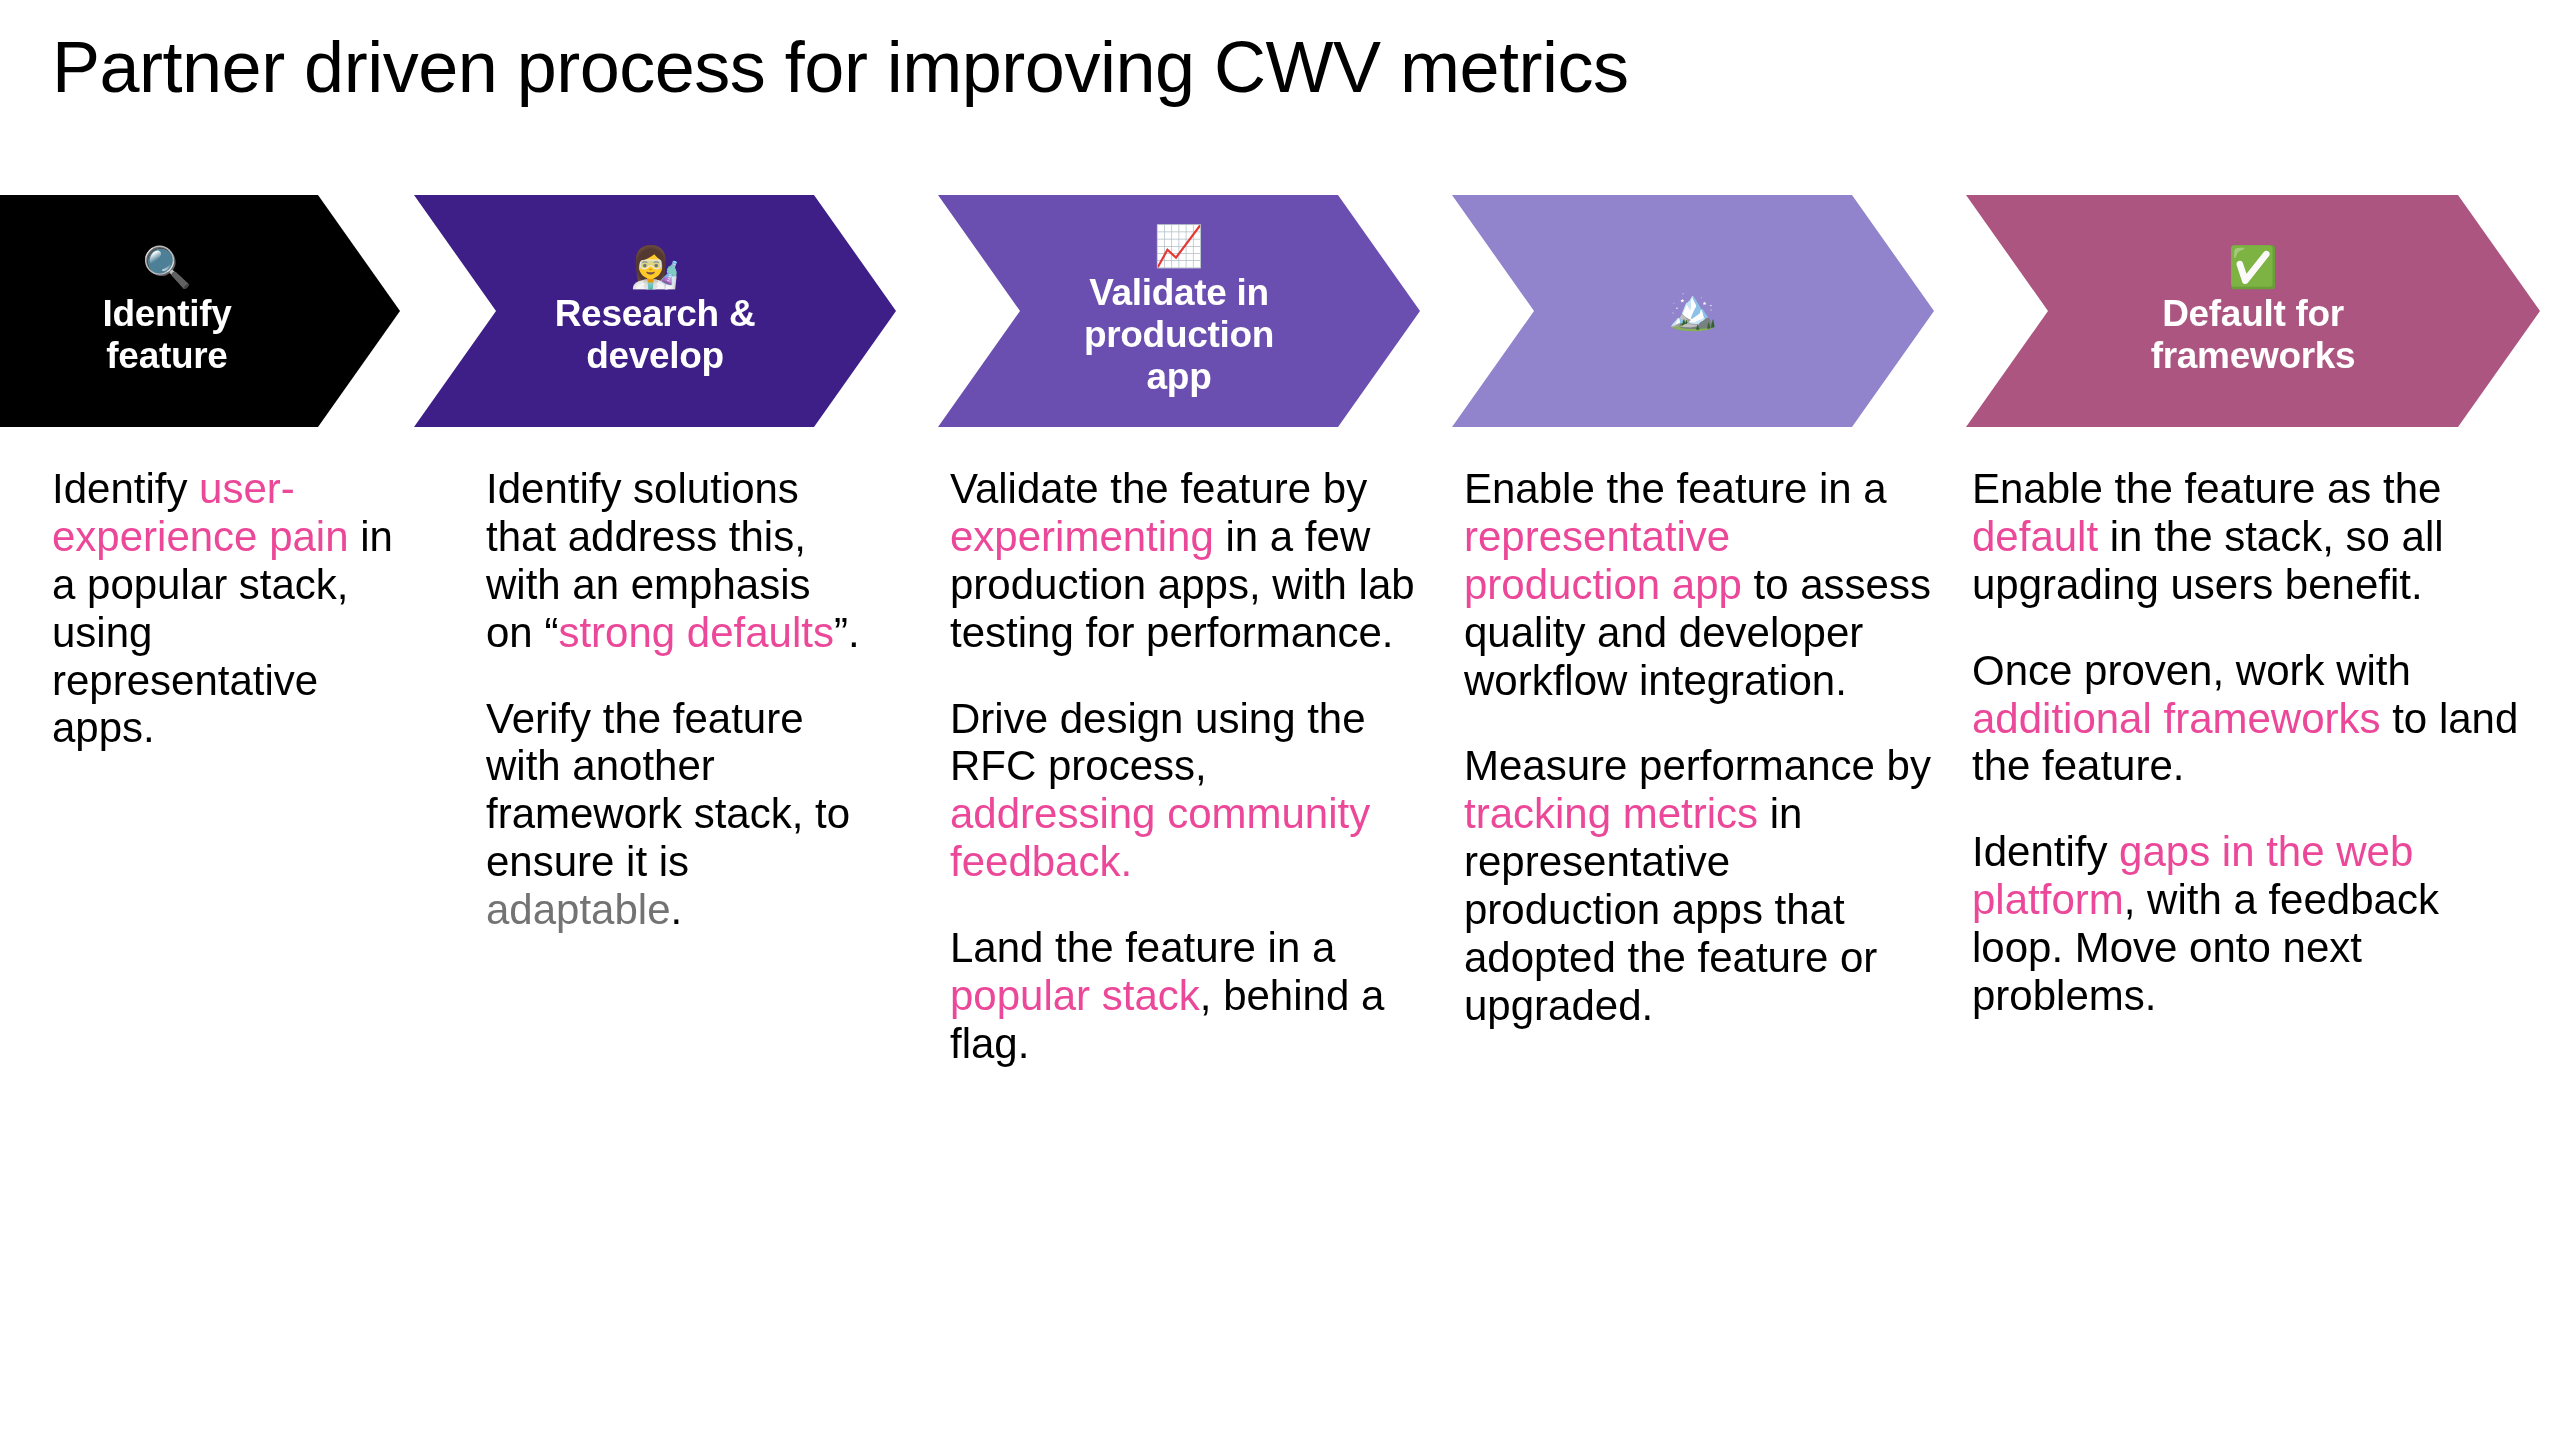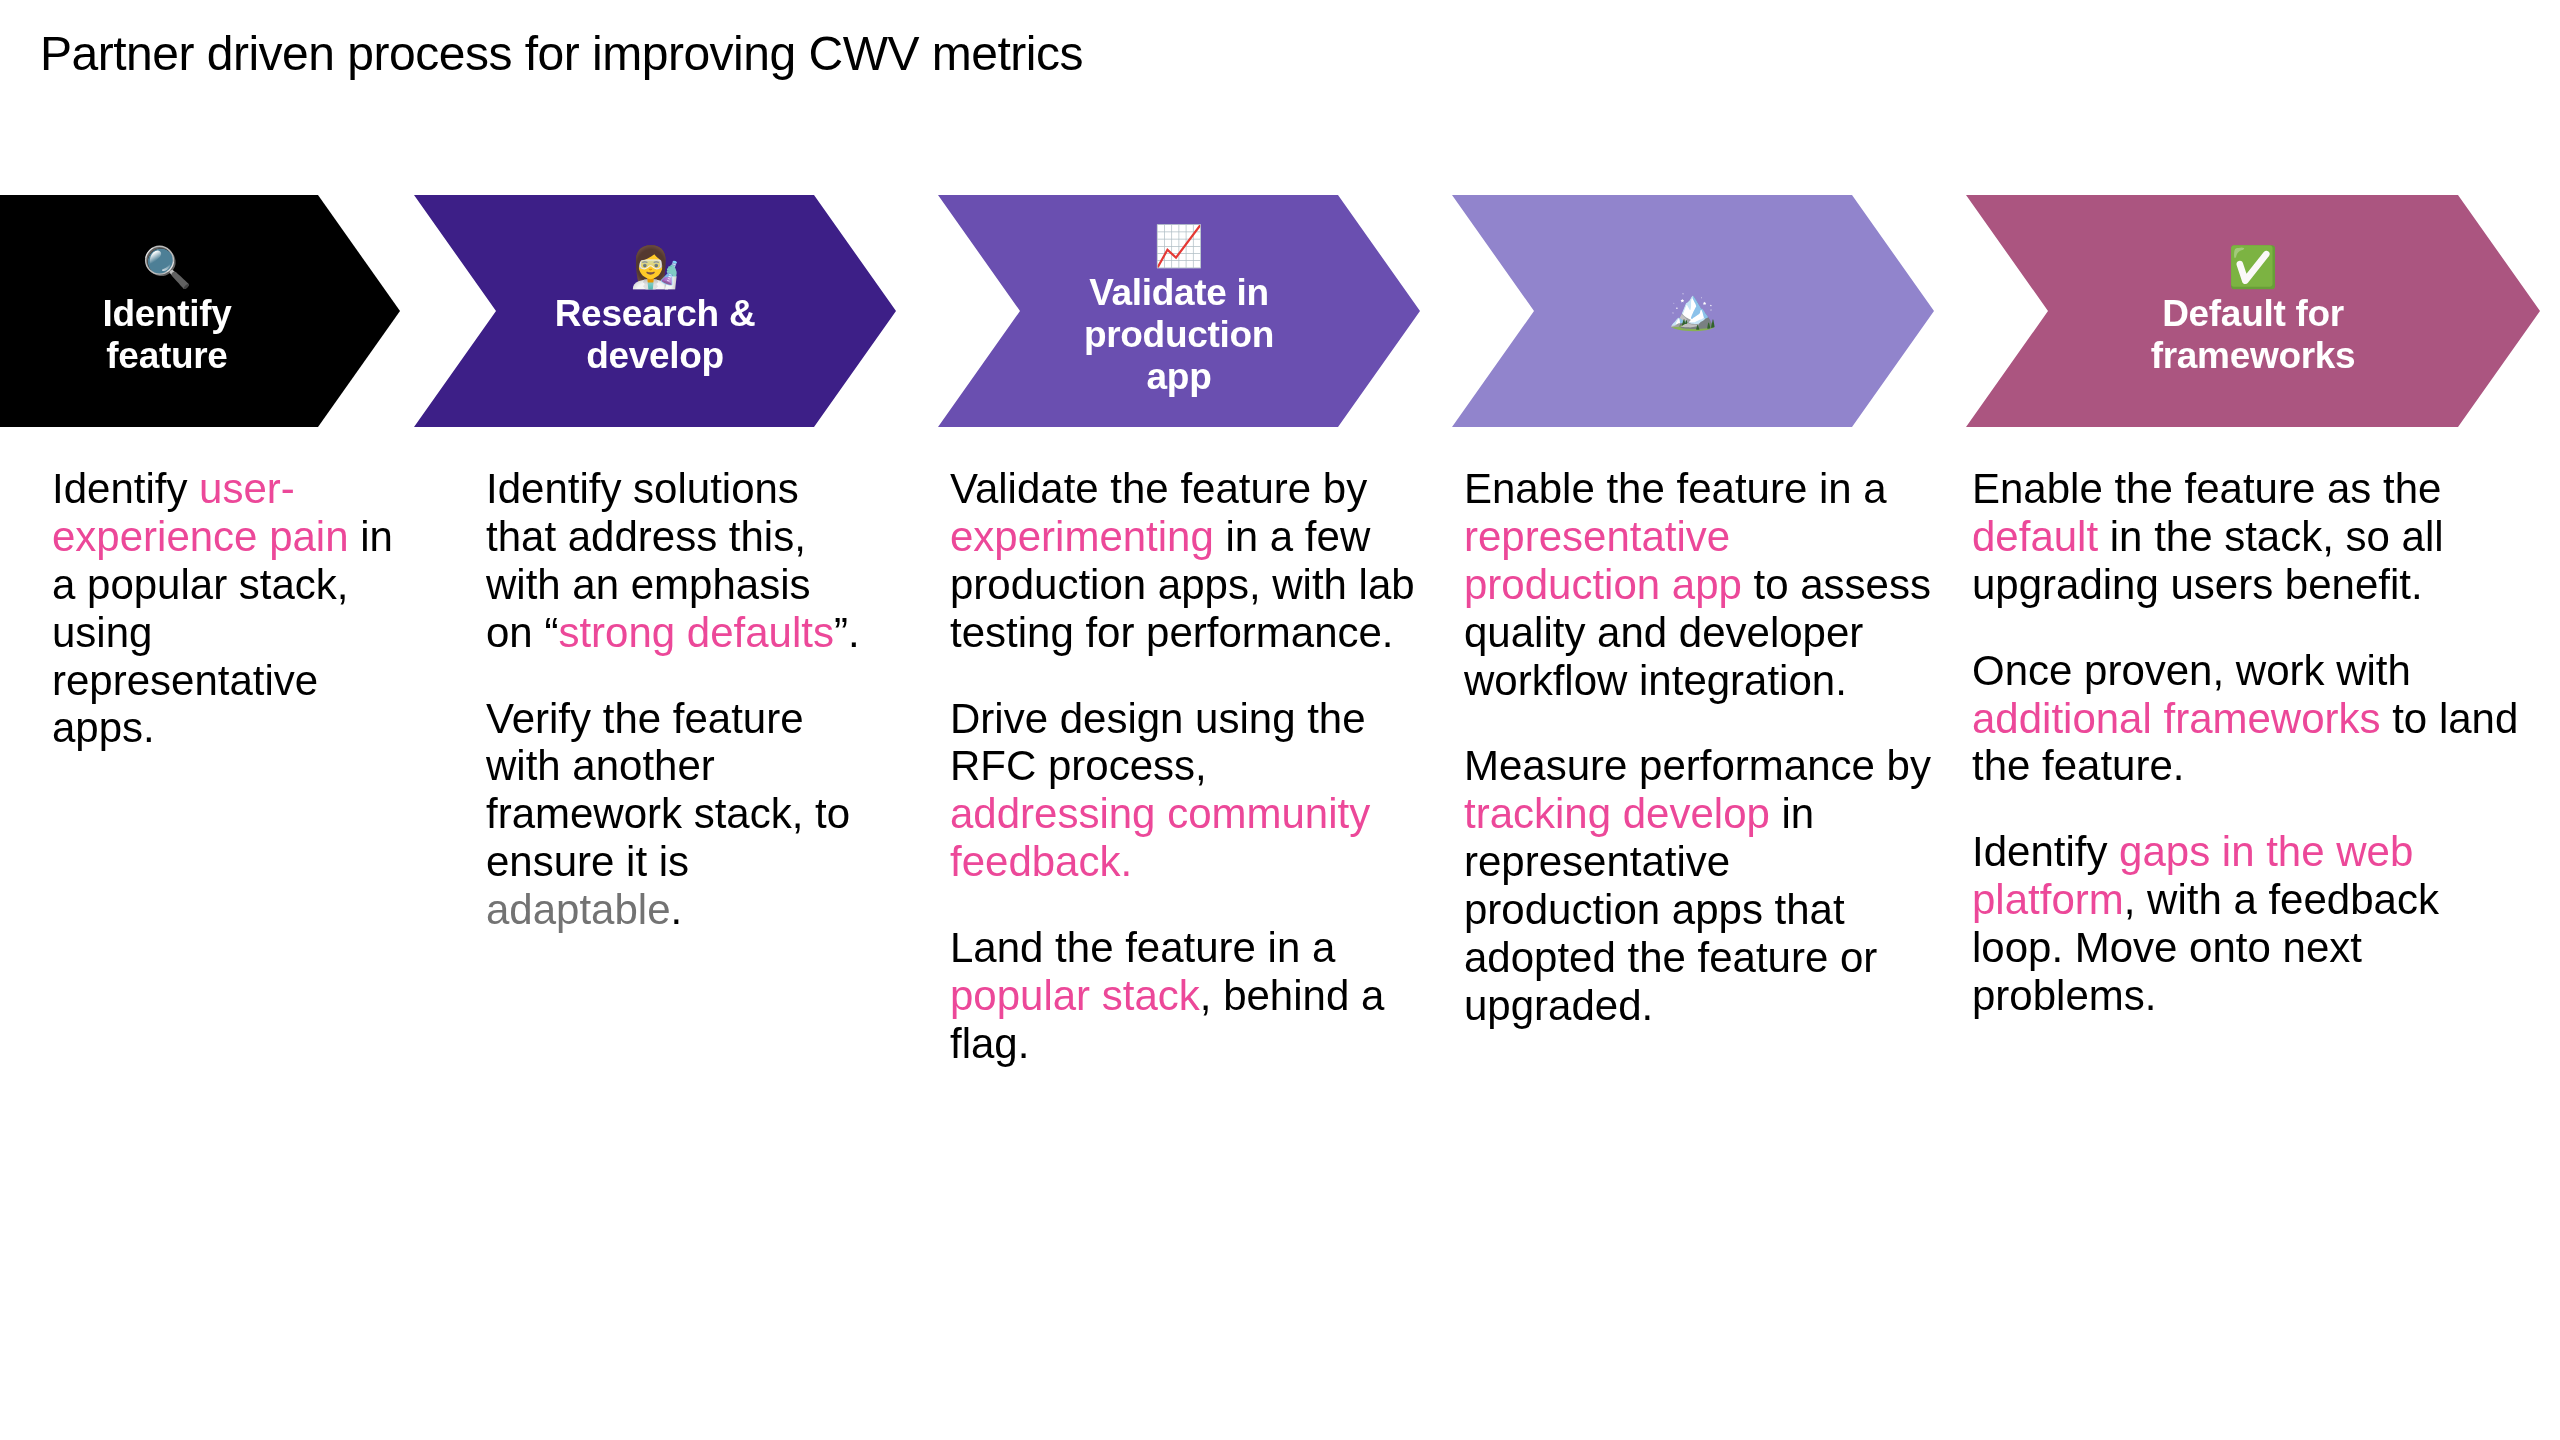--- a/index.html
+++ b/index.html
@@ -7,22 +7,22 @@
     width:2560px; height:1440px;
     background:#ffffff;
     font-family:"Liberation Sans","DejaVu Sans",sans-serif;
     overflow:hidden;
     position:relative;
   }
 
   
   #page-title{
     position:absolute;
-    left:40px; top:28px;
-    font-size:48px;
+    left:52px; top:28px;
+    font-size:72px;
     font-weight:400;
     color:#000000;
     letter-spacing:-0.5px;
     white-space:nowrap;
     line-height:1.1;
   }
 
   
   #chevron-band{
     position:absolute;
@@ -164,20 +164,20 @@
       <p><span>Identify solutions that address this, with an emphasis on “</span><span class="hl">strong defaults</span><span>”.</span></p>
       <p><span>Verify the feature with another framework stack, to ensure it is </span><span class="hl-light">adaptable</span><span>.</span></p>
     </div>
   <div class="column" id="col-3">
       <p><span>Validate the feature by </span><span class="hl">experimenting</span><span> in a few production apps, with lab testing for performance.</span></p>
       <p><span>Drive design using the RFC process, </span><span class="hl">addressing community feedback.</span></p>
       <p><span>Land the feature in a </span><span class="hl">popular stack</span><span>, behind a flag.</span></p>
     </div>
   <div class="column" id="col-4">
       <p><span>Enable the feature in a </span><span class="hl">representative production app</span><span> to assess quality and developer workflow integration.</span></p>
-      <p><span>Measure performance by </span><span class="hl">tracking develop</span><span> in representative production apps that adopted the feature or upgraded.</span></p>
+      <p><span>Measure performance by </span><span class="hl">tracking metrics</span><span> in representative production apps that adopted the feature or upgraded.</span></p>
     </div>
   <div class="column" id="col-5">
       <p><span>Enable the feature as the </span><span class="hl">default</span><span> in the stack, so all upgrading users benefit.</span></p>
       <p><span>Once proven, work with </span><span class="hl">additional frameworks</span><span> to land the feature.</span></p>
       <p><span>Identify </span><span class="hl">gaps in the web platform</span><span>, with a feedback loop. Move onto next problems.</span></p>
     </div>
 </div>
 
 </body></html>

